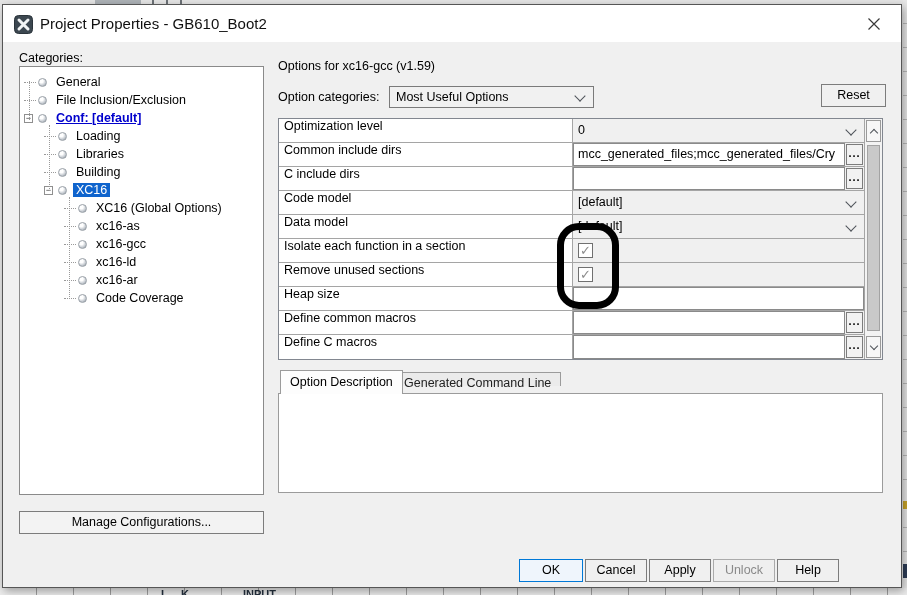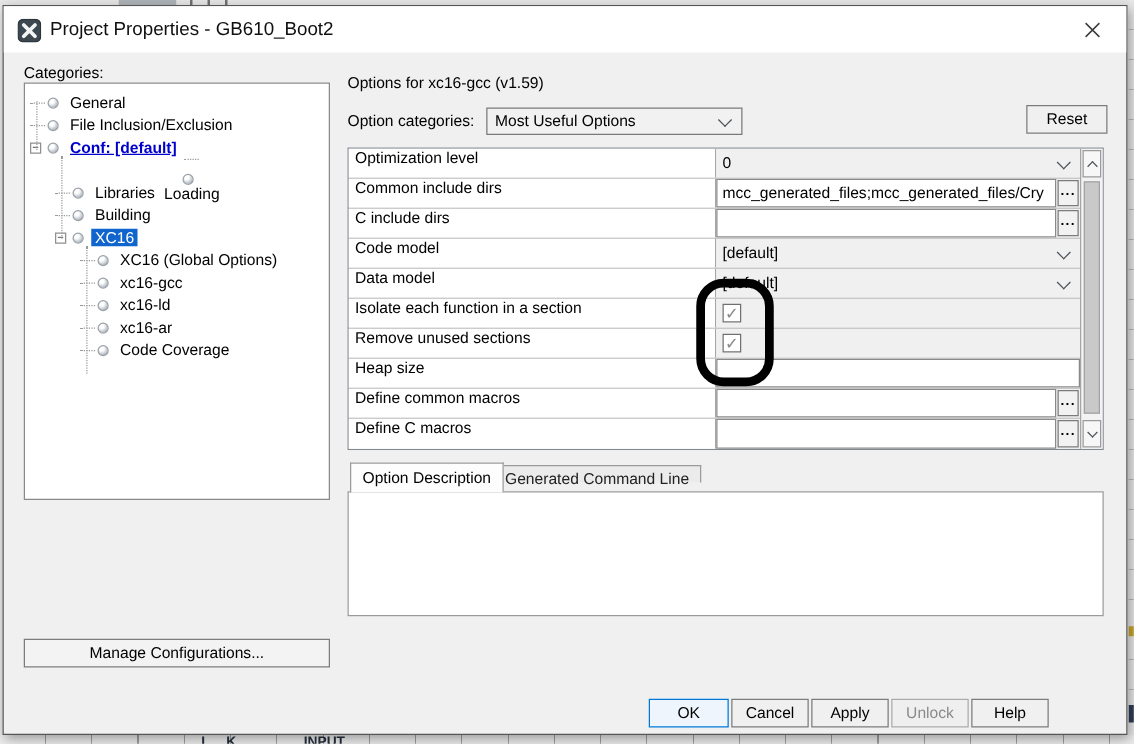--- a/index.html
+++ b/index.html
@@ -22,21 +22,21 @@
   
   .dialog { position:absolute; left:2px; top:4px; width:900px; height:584px;
             background:#f0f0f0; border:1px solid #565656; box-shadow:2px 3px 9px rgba(0,0,0,.35); }
   .titlebar { position:absolute; left:0; top:0; width:100%; height:37px; background:#ffffff; }
   .title-text { position:absolute; left:37px; top:10px; font-size:15px; color:#101010; }
   .app-icon { position:absolute; left:11px; top:10px; width:19px; height:19px; }
   .close-btn { position:absolute; right:12px; top:6px; width:30px; height:26px;
                display:flex; align-items:center; justify-content:center; cursor:pointer; }
 
   .side-label { position:absolute; left:16px; top:46px; }
-  .tree-panel { position:absolute; left:16px; top:61px; width:245px; height:334px;
+  .tree-panel { position:absolute; left:16px; top:61px; width:245px; height:429px;
                 background:#fff; border:1px solid #8a8a8a; overflow:hidden; }
   .tree-inner { position:relative; padding-top:6px; }
   .tree-row { height:18px; display:flex; align-items:center; white-space:nowrap; }
   .stub { width:12px; height:1px; border-top:1px dotted #9a9a9a; margin-right:2px; flex:0 0 12px; }
   .expander { flex:0 0 9px; width:9px; height:9px; margin:0 5px 0 0; background:#fff;
               border:1px solid #8f8f8f; font-size:9px; line-height:7px; text-align:center;
               color:#333; cursor:pointer; }
   .orb { flex:0 0 9px; width:9px; height:9px; border-radius:50%; margin-right:6px;
          background:radial-gradient(circle at 35% 30%, #ffffff 0 25%, #c9ced4 60%, #8d959d 100%);
          border:1px solid #9aa1a8; }
@@ -167,21 +167,21 @@
         <div class="tree-row" style="padding-left: 4px;">
           <div class="stub" style="display: inline-block;"></div>
           <div class="orb"></div>
           <div class="tlabel" style="display: inline-block;">File Inclusion/Exclusion</div>
         </div>
         <div class="tree-row" style="padding-left: 4px;">
           <div class="expander" style="display: inline-block;">−</div>
           <div class="orb"></div>
           <div class="tlabel link" style="display: inline-block;">Conf: [default]</div>
         </div>
-        <div class="tree-row" style="padding-left: 24px; flex-direction: column;">
+        <div class="tree-row" style="padding-left: 24px;">
           <div class="stub" style="display: inline-block;"></div>
           <div class="orb"></div>
           <div class="tlabel" style="display: inline-block;">Loading</div>
         </div>
         <div class="tree-row" style="padding-left: 24px;">
           <div class="stub" style="display: inline-block;"></div>
           <div class="orb"></div>
           <div class="tlabel" style="display: inline-block;">Libraries</div>
         </div>
         <div class="tree-row" style="padding-left: 24px;">
@@ -191,20 +191,25 @@
         </div>
         <div class="tree-row" style="padding-left: 24px;">
           <div class="expander" style="display: inline-block;">−</div>
           <div class="orb"></div>
           <div class="tlabel labsel" style="display: inline-block;">XC16</div>
         </div>
         <div class="tree-row" style="padding-left: 44px;">
           <div class="stub" style="display: inline-block;"></div>
           <div class="orb"></div>
           <div class="tlabel" style="display: inline-block;">XC16 (Global Options)</div>
+        </div>
+        <div class="tree-row" style="padding-left: 44px;">
+          <div class="stub" style="display: inline-block;"></div>
+          <div class="orb"></div>
+          <div class="tlabel" style="display: inline-block;">xc16-as</div>
         </div>
         <div class="tree-row" style="padding-left: 44px;">
           <div class="stub" style="display: inline-block;"></div>
           <div class="orb"></div>
           <div class="tlabel" style="display: inline-block;">xc16-gcc</div>
         </div>
         <div class="tree-row" style="padding-left: 44px;">
           <div class="stub" style="display: inline-block;"></div>
           <div class="orb"></div>
           <div class="tlabel" style="display: inline-block;">xc16-ld</div>

